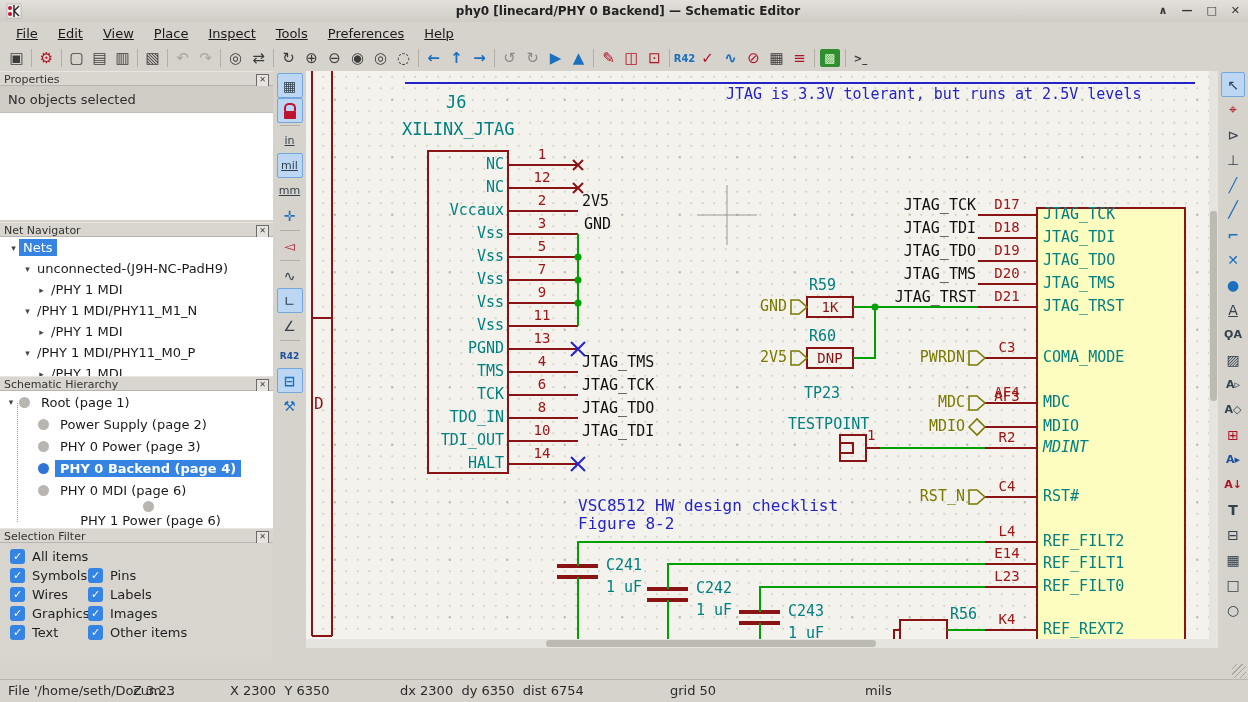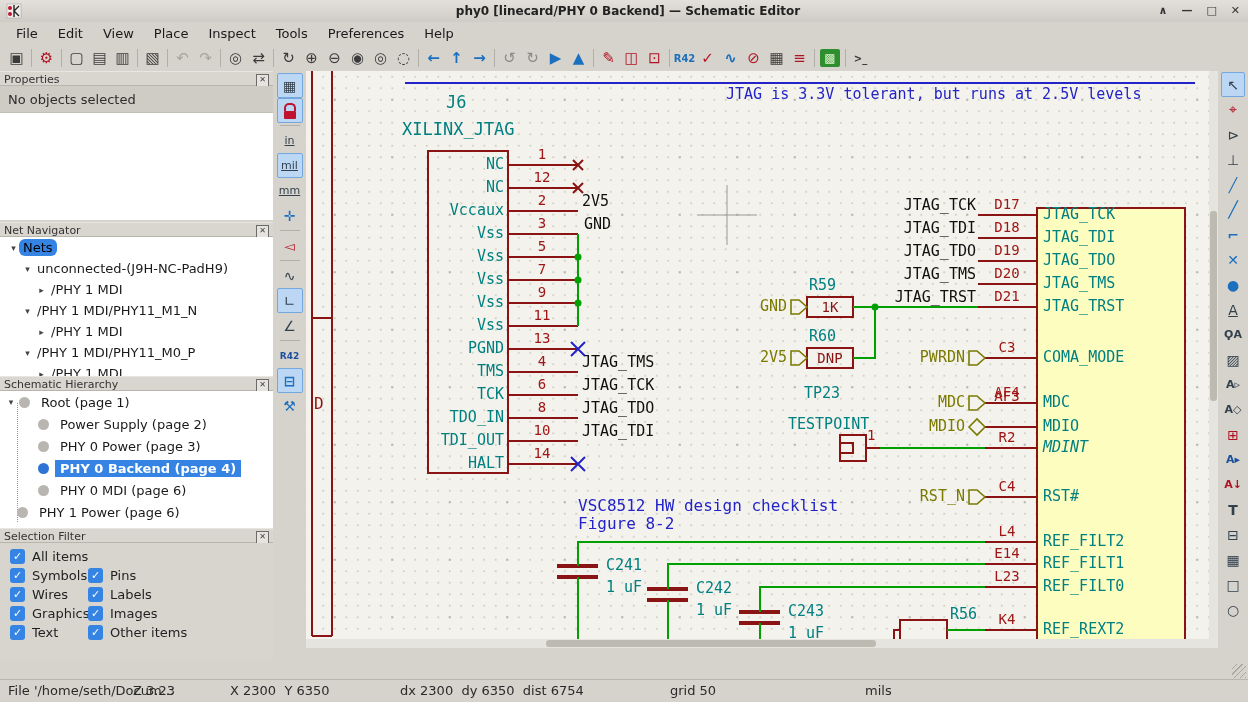--- a/index.html
+++ b/index.html
@@ -12,21 +12,21 @@
     display:flex;align-items:center;padding:0 6px;}
   .titlebar .title{position:absolute;left:8px;right:0;text-align:center;
     font-size:12px;font-weight:bold;color:#222;}
   .appicon{width:16px;height:16px;position:relative;z-index:2;}
   .winctl{position:absolute;right:8px;display:flex;gap:14px;z-index:2;}
   .winctl span{font-size:11px;font-weight:bold;color:#333;line-height:20px;cursor:default;}
 
   
   .menubar{position:absolute;top:22px;left:0;right:0;height:23px;background:#d6d2cc;
     display:flex;align-items:center;padding-left:6px;}
-  .menubar span{font-size:13px;padding:2px 10px;color:#1a1a1a;}
+  .menubar span{font-size:13px;padding:2px 10px;color:#1a1a1a;text-decoration:underline;}
 
   
   .toolbar{position:absolute;top:45px;left:0;right:0;height:26px;background:#d6d2cc;
     border-bottom:1px solid #b8b5ae;display:flex;align-items:center;padding:0 5px;}
   .tb{width:23px;height:22px;display:flex;align-items:center;justify-content:center;
     font-size:15px;color:#3b3b3b;flex:0 0 auto;}
   .tb.blue{color:#1a6fbe;font-weight:bold;}
   .tb.red{color:#b01323;}
   .tb.green{color:#1f7a1f;background:#2f8f2f;color:#d9f0c8;border-radius:2px;height:18px;width:20px;margin:0 2px;font-size:12px;}
   .tb.gray{color:#8a8a8a;}
@@ -41,21 +41,21 @@
     font-size:11px;color:#333;padding:1px 4px;box-sizing:border-box;}
   .closebox{position:absolute;right:4px;top:2px;width:11px;height:11px;border:1px solid #6b6b6b;
     font-size:8px;line-height:9px;text-align:center;color:#444;background:#e7e4df;}
   .panel-body{position:absolute;left:0;right:0;background:#ffffff;overflow:hidden;}
   .prop-band{height:26px;background:#cfccc5;border-bottom:1px solid #c2bfb8;
     font-size:13px;color:#2c2c2c;display:flex;align-items:center;padding-left:8px;}
 
   .treerow{position:relative;height:21px;display:flex;align-items:center;font-size:13px;white-space:nowrap;}
   .treerow .arrow{width:11px;font-size:9px;color:#444;text-align:center;flex:0 0 auto;}
   .treerow .lbl{padding:1px 4px;}
-  .treerow .lbl.sel{background:#3584e4;color:#000000;border-radius:6px;}
+  .treerow .lbl.sel{background:#3584e4;color:#ffffff;}
   .hrow{position:relative;height:22px;display:flex;align-items:center;font-size:13px;white-space:nowrap;}
   .hrow .arrow{width:12px;font-size:9px;color:#444;text-align:center;}
   .hrow .dot{width:11px;height:11px;border-radius:50%;background:#b9b6b1;margin:0 6px 0 2px;flex:0 0 auto;}
   .hrow .dot.sel{background:#2e74d6;}
   .hrow .lbl{padding:1px 5px;}
   .hrow .lbl.sel{background:#3584e4;color:#fff;font-weight:bold;}
   .treeline{position:absolute;left:16px;top:402px;bottom:0;border-left:1px dotted #9a978f;}
 
   .sf-body{background:#d8d5cf;}
   .cbrow{position:absolute;display:flex;align-items:center;font-size:13px;color:#1f1f1f;}
@@ -249,21 +249,21 @@
       <span class="lbl">PHY 0 Power (page 3)</span>
     </div>
     <div class="hrow" style="padding-left:36px;">
       <span class="dot sel"></span>
       <span class="lbl sel">PHY 0 Backend (page 4)</span>
     </div>
     <div class="hrow" style="padding-left:36px;">
       <span class="dot"></span>
       <span class="lbl">PHY 0 MDI (page 6)</span>
     </div>
-    <div class="hrow" style="padding-left:15px;">
+    <div class="hrow" style="padding-left:28px;flex-direction:column;">
       <span class="dot"></span>
       <span class="lbl">PHY 1 Power (page 6)</span>
     </div>
     <div class="hrow" style="padding-left:36px;">
 
       <span class="lbl">PHY 1 Backend (page 7)</span>
     </div>
   </div>
 
   <div class="panel-hdr" style="top:457px;">

